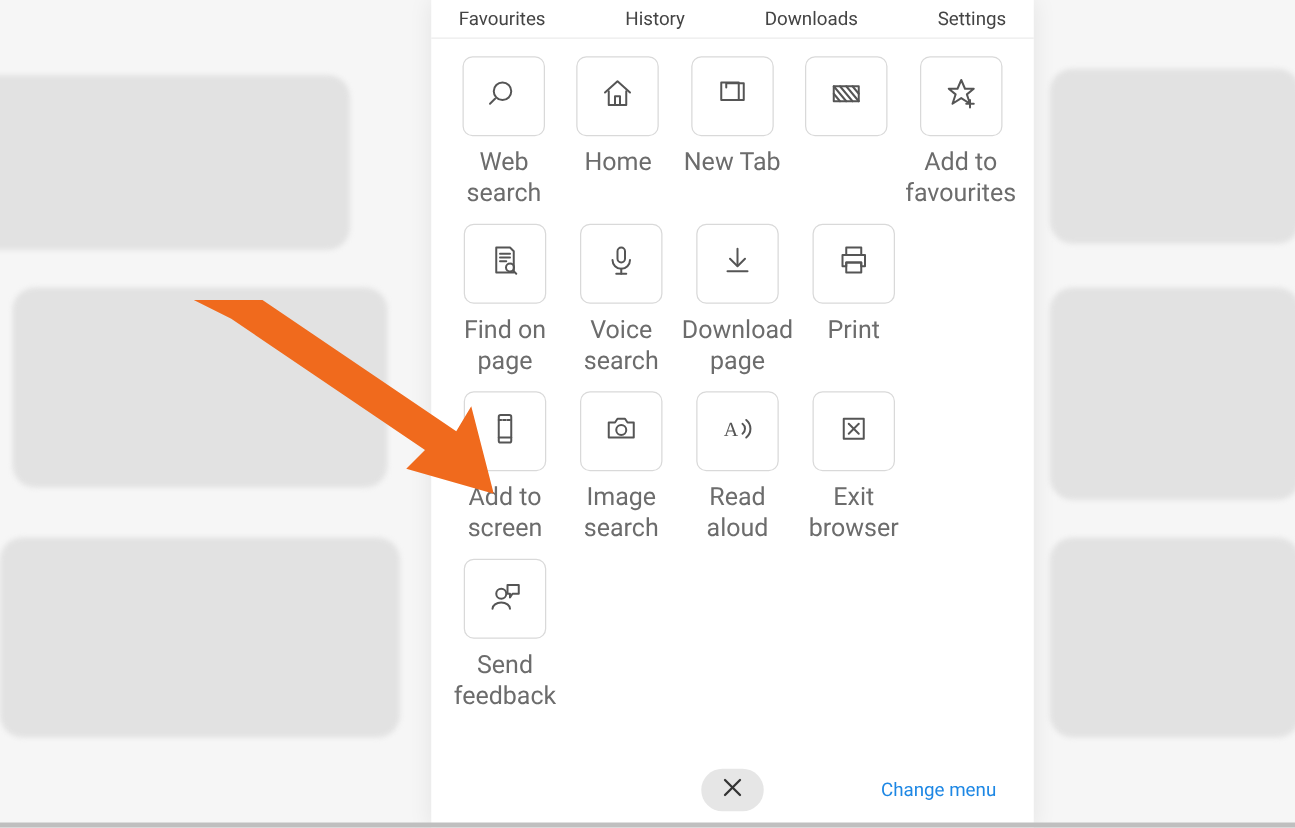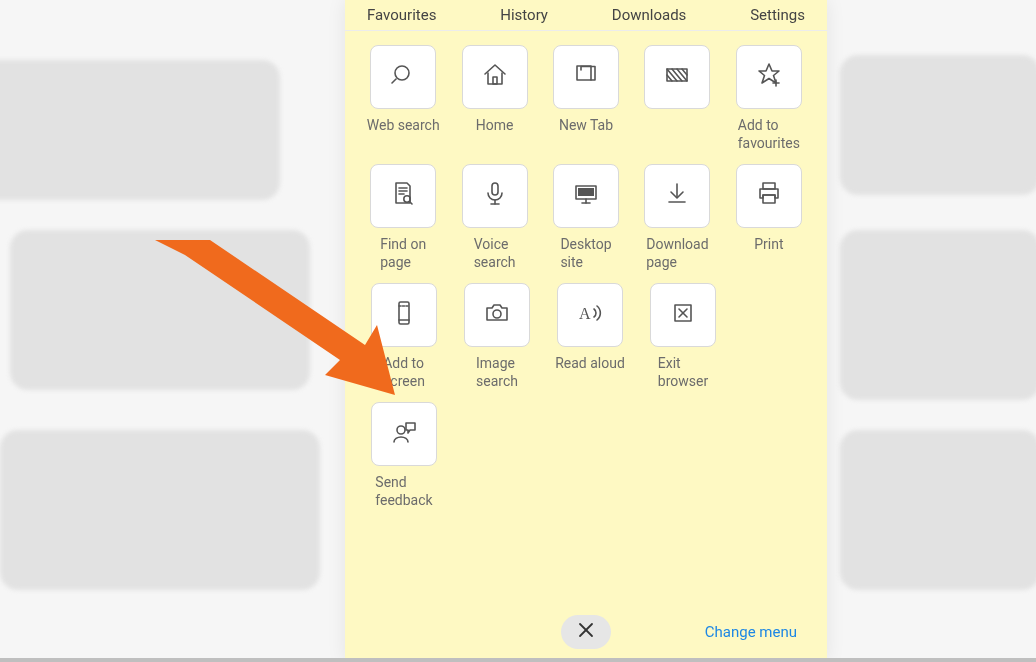--- a/index.html
+++ b/index.html
@@ -1,28 +1,28 @@
 <!DOCTYPE html>
 <html><head>
 <meta charset="utf-8">
 <style>
   html,body{margin:0;padding:0;width:1036px;height:662px;overflow:hidden;font-family:-apple-system,BlinkMacSystemFont,"Segoe UI",Roboto,Arial,sans-serif;background:#ECECEC;}
   
   .bg{position:absolute;top:0;left:0;width:1036px;height:662px;background:#F6F6F6;}
   .bg .blob{position:absolute;background:#E2E2E2;border-radius:18px;filter:blur(2px);}
-  .panel{position:absolute;left:345px;top:0;width:482px;height:662px;background:#fef9c3;box-shadow:0 0 18px rgba(0,0,0,0.08);}
+  .panel{position:absolute;left:345px;top:0;width:482px;height:662px;background:#ffffff;box-shadow:0 0 18px rgba(0,0,0,0.08);}
   .tabs{display:flex;justify-content:space-between;align-items:center;height:30px;padding:0 22px 0 22px;border-bottom:1px solid #ECECEC;}
   .tabs .tab{font-size:15px;color:#444;white-space:nowrap;}
   .grid{padding:6px 14px 0 14px;}
   .row{display:flex;justify-content:flex-start;margin-bottom:12px;}
   .tile{display:flex;flex-direction:column;align-items:center;width:90px;margin-right:3px;}
   .tile:last-child{margin-right:0;}
   .tile .btn{width:64px;height:62px;border:1px solid #D9D9D9;border-radius:8px;display:flex;align-items:center;justify-content:center;margin-bottom:8px;background:#FFFFFF;}
   .tile .btn svg{width:30px;height:30px;}
-  .tile .label{font-size:14px;color:#6C6C6C;line-height:1.25;white-space:pre-line;min-height:20px;}
+  .tile .label{font-size:20px;color:#6C6C6C;text-align:center;line-height:1.25;white-space:pre-line;min-height:20px;}
   .footer{position:absolute;left:0;right:0;bottom:8px;height:44px;display:flex;align-items:center;justify-content:flex-start;padding:0 30px 0 30px;}
   .close-btn{position:absolute;left:50%;transform:translateX(-50%);width:50px;height:34px;border-radius:17px;background:#E6E6E6;display:flex;align-items:center;justify-content:center;}
   .close-btn svg{width:16px;height:16px;}
   .change-link{margin-left:auto;font-size:15px;color:#1D87E4;}
   .arrow{position:absolute;left:155px;top:240px;width:240px;height:160px;pointer-events:none;}
   .arrow svg{width:100%;height:100%;}
   .bottom-border{position:absolute;left:0;right:0;bottom:0;height:4px;background:#BFBFBF;}
   .icon-stroke{stroke:#555;stroke-width:1.6;fill:none;stroke-linecap:round;stroke-linejoin:round;}
   .icon-fill{fill:#555;}
 </style>
@@ -126,32 +126,20 @@
                 <line class="icon-stroke" x1="15" y1="21" x2="15" y2="25"></line>
                 <line class="icon-stroke" x1="11" y1="25" x2="19" y2="25"></line>
               </svg></span>
           </div>
         <span class="label">Voice
 search</span>
       </div>
       <div class="tile">
         <div class="btn">
             <span><svg viewBox="0 0 30 30">
-                <rect class="icon-stroke" x="5" y="7" width="20" height="13"></rect>
-                <rect class="icon-fill" x="7" y="9" width="16" height="8" fill="#555"></rect>
-                <line class="icon-stroke" x1="11" y1="24" x2="19" y2="24"></line>
-                <line class="icon-stroke" x1="15" y1="20" x2="15" y2="24"></line>
-              </svg></span>
-          </div>
-        <span class="label">Desktop
-site</span>
-      </div>
-      <div class="tile">
-        <div class="btn">
-            <span><svg viewBox="0 0 30 30">
                 <line class="icon-stroke" x1="15" y1="5" x2="15" y2="18"></line>
                 <polyline class="icon-stroke" points="9,13 15,19 21,13"></polyline>
                 <line class="icon-stroke" x1="7" y1="23" x2="23" y2="23"></line>
               </svg></span>
           </div>
         <span class="label">Download
 page</span>
       </div>
       <div class="tile">
         <div class="btn">

